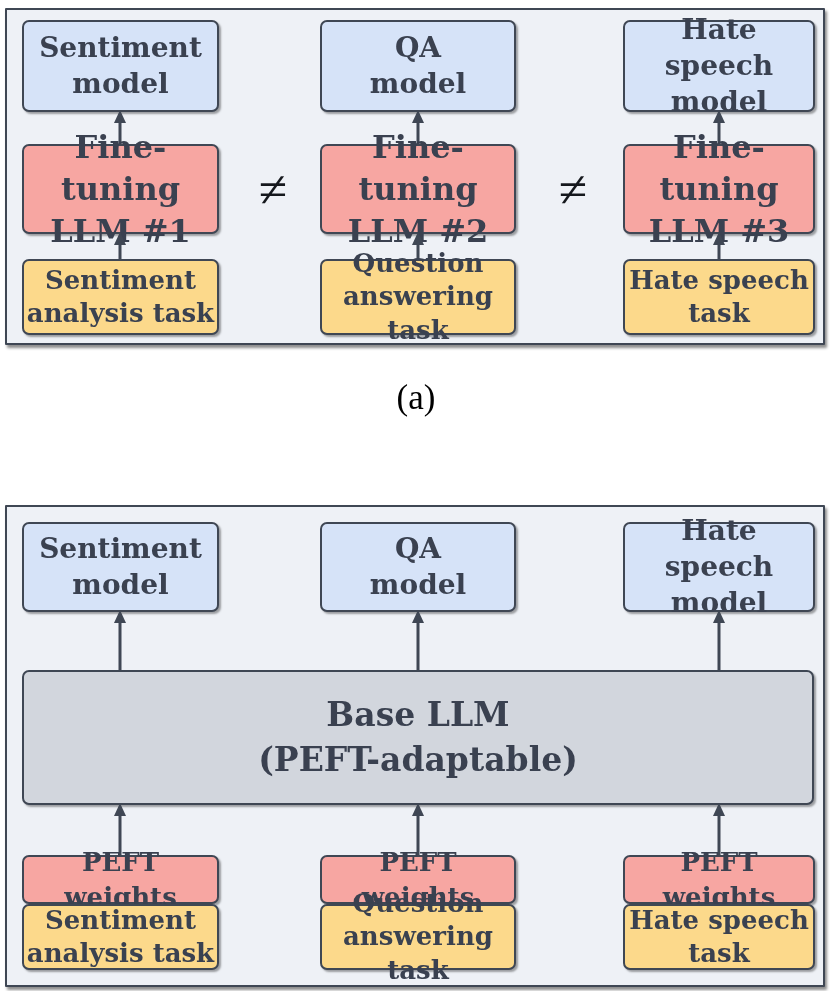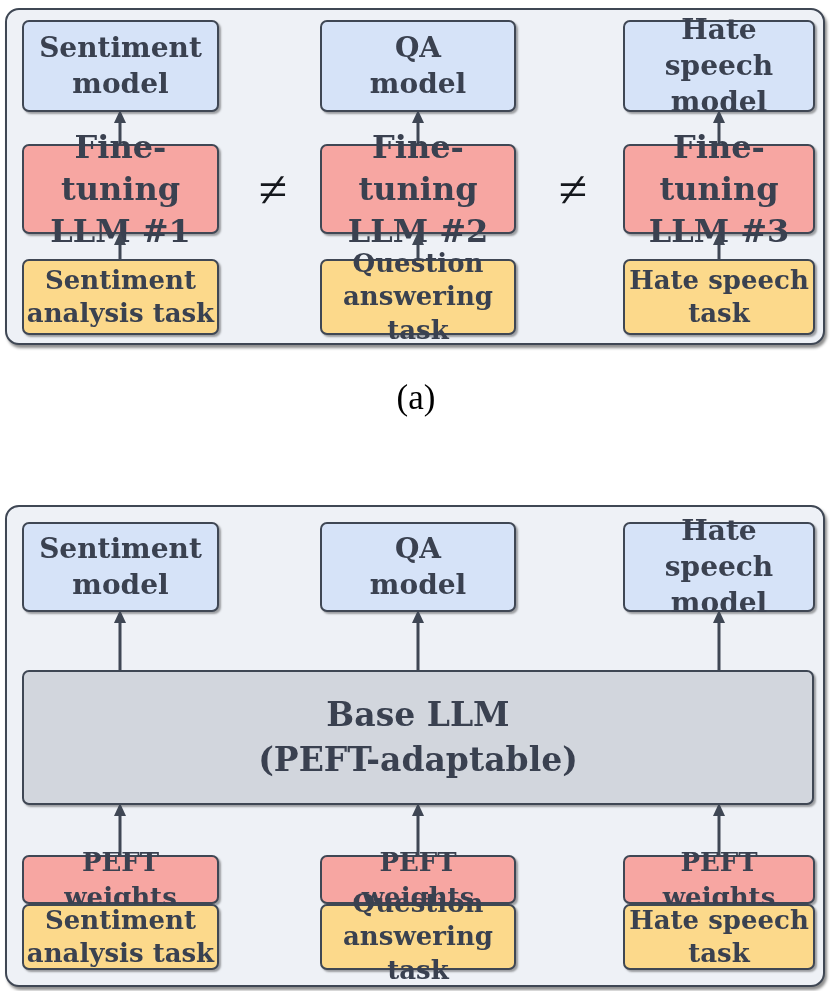--- a/index.html
+++ b/index.html
@@ -2,21 +2,21 @@
 <html><head>
 <meta charset="utf-8">
 <style>
   html,body { margin:0; padding:0; background:#ffffff; }
   .page {
     position:relative; width:832px; height:991px; background:#ffffff;
     font-family:"DejaVu Serif", serif; overflow:hidden;
   }
   .panel {
     position:absolute; background:#eef1f6;
-    border:2.5px solid #3f4754; border-radius:14px;
+    border:2.5px solid #3f4754; border-radius:1px;
     box-shadow:2px 3px 3px rgba(0,0,0,0.45);
     box-sizing:border-box;
   }
   .box {
     position:absolute; box-sizing:border-box;
     border:2.5px solid #3f4754; border-radius:7px;
     display:flex; align-items:center; justify-content:center;
     text-align:center; font-weight:bold; color:#3a4150;
     white-space:pre-line;
     box-shadow:2px 2px 2px rgba(0,0,0,0.35);

